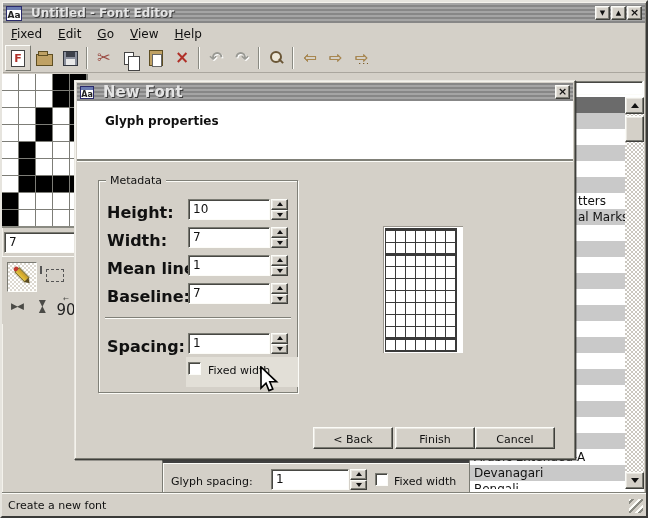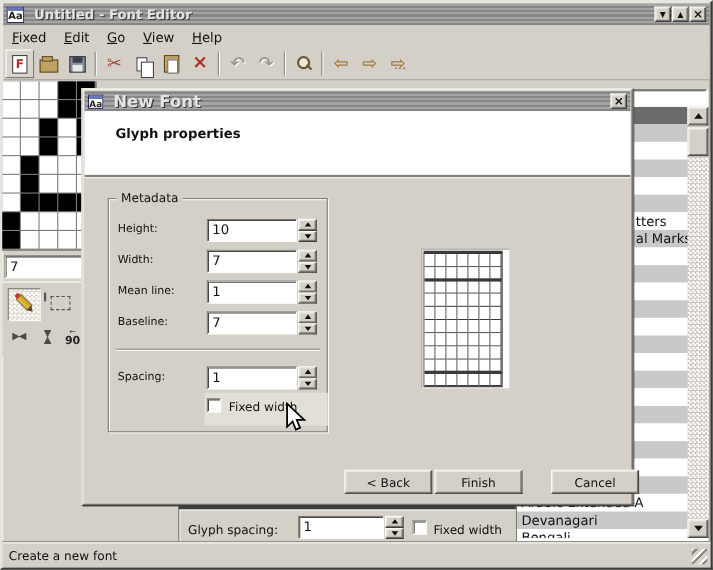--- a/index.html
+++ b/index.html
@@ -68,21 +68,21 @@
   .pencil{width:20px;height:20px;position:relative;transform:rotate(-45deg);}
   .pencil::before{content:"";position:absolute;left:8px;top:1px;width:5px;height:13px;background:linear-gradient(90deg,#e8c53a,#c89a28);border:1px solid #7a6a20;}
   .pencil::after{content:"";position:absolute;left:8px;top:15px;width:0;height:0;border-left:3px solid transparent;border-right:3px solid transparent;border-top:5px solid #5a4a20;}
   .pencil .eraser{position:absolute;left:9px;top:-2px;width:5px;height:4px;background:#c23a30;border-radius:2px;}
   .marquee{position:absolute;left:44px;top:12px;width:18px;height:13px;border:1px dashed #555;}
   .marquee::before{content:"";position:absolute;left:-7px;top:-4px;width:2px;height:8px;background:#555;}
   .tool2{position:absolute;top:38px;display:inline-flex;align-items:center;justify-content:center;color:#4a4a46;}
   .flip-glyph{font-size:9px;letter-spacing:-1px;}
   #flip-v{transform:rotate(90deg);}
   .rot{display:flex;flex-direction:column;align-items:center;line-height:1;}
-  .rot .arr{font-size:7px;color:#4a4a46;} .rot .num{font-size:10px;font-weight:bold;color:#222;}
+  .rot .arr{font-size:7px;color:#4a4a46;} .rot .num{font-size:15px;font-weight:normal;color:#222;}
   
   #listpanel{position:absolute;left:467px;top:79px;width:175px;height:411px;background:#fff;border-left:1px solid #7b7b73;}
   #filter-field{position:absolute;left:2px;top:0;width:171px;height:14px;}
   #listrows{position:absolute;left:0;top:16px;width:156px;height:392px;overflow:hidden;}
   .lrow{height:16px;font-size:12px;color:#111;padding:0 0 0 4px;position:relative;line-height:16px;white-space:nowrap;}
   .lrow.white{background:#fff;} .lrow.gray{background:#c9c9c9;} .lrow.dark{background:#6b6b6b;color:#6b6b6b;}
   .lrow .frag{position:absolute;left:108px;top:0;}
   #listscroll{position:absolute;right:0;top:16px;width:19px;height:392px;
     background:repeating-conic-gradient(#fff 0% 25%, #cbc7bf 0% 50%);background-size:4px 4px;}
   .sbtn{position:absolute;left:0;width:19px;height:17px;display:flex;align-items:center;justify-content:center;padding:0;}
@@ -116,21 +116,21 @@
   #dialog .titlebar{left:2px;top:2px;width:496px;height:18px;}
   #dialog .appicon{width:14px;height:13px;font-size:8px;}
   #dialog .title{font-size:15px;}
   #dlg-header{position:absolute;left:2px;top:20px;width:496px;height:60px;background:#fff;
     border-bottom:2px solid;border-bottom-color:#808078;box-shadow:0 1px 0 #fcfcf8;}
   #dlg-title{position:absolute;left:28px;top:13px;font-size:12px;font-weight:bold;color:#111;}
   #dlg-sub{position:absolute;left:28px;top:31px;font-size:11px;color:#111;}
   #groupbox{position:absolute;left:23px;top:99px;width:200px;height:213px;border:1px solid #808078;
     box-shadow:inset 1px 1px 0 #fcfcf8, 1px 1px 0 #fcfcf8;}
   #group-label{position:absolute;left:31px;top:93px;font-size:11px;background:#d4d0c8;padding:0 4px;color:#111;}
-  .fld-label{position:absolute;left:32px;font-size:10px;color:#111;}
+  .fld-label{position:absolute;left:32px;font-size:16px;color:#111;font-weight:bold;}
   #meta-sep{position:absolute;left:30px;top:236px;width:186px;}
   #hoverbox{position:absolute;left:111px;top:276px;width:112px;height:30px;background:#e2dfd7;}
   #fw-label{position:absolute;left:133px;top:283px;font-size:11px;color:#111;}
   #fw-check{position:absolute;left:113px;top:281px;}
   #previewmat{position:absolute;left:308px;top:145px;width:80px;height:127px;background:#fff;
     border-left:1px solid #9a968e;border-top:1px solid #9a968e;padding:1px 0 0 1px;}
   #previewgrid{position:relative;width:72px;background:#fff;border:1px solid #3a3a3a;border-top:3px solid #3a3a3a;
     display:grid;grid-template-columns:repeat(7,10px);grid-auto-rows:12px;}
   #previewgrid .pcell{border-right:1px solid #3a3a3a;border-bottom:1px solid #3a3a3a;background:#fff;}
   #previewgrid .thick{position:absolute;left:0;width:100%;height:3px;background:#3a3a3a;}
@@ -510,21 +510,21 @@
           <div class="pcell"></div>
           <div class="pcell"></div>
           <div class="pcell"></div>
           <div class="thick" style="top: 22px;"></div>
           <div class="thick" style="top: 106px;"></div>
         </div>
     </div>
 
     <button class="dlgbtn raised" style="left:238px;top:346px;">&lt; Back</button>
     <button class="dlgbtn raised" style="left:320px;top:346px;">Finish</button>
-    <button class="dlgbtn raised" style="left:426px;top:346px;text-align:center;">Cancel</button>
+    <button class="dlgbtn raised" style="left:400px;top:346px;text-align:center;">Cancel</button>
   </div>
 
   <div id="cursor">
     <svg width="22" height="26" viewBox="0 0 11 13">
       <polygon points="0.5,0.5 0.5,11 3,8.6 4.5,12.3 6.4,11.5 4.9,7.9 8.3,7.9" fill="#ffffff" stroke="#000000" stroke-width="0.8"></polygon>
     </svg>
   </div>
 
 </div>
 

